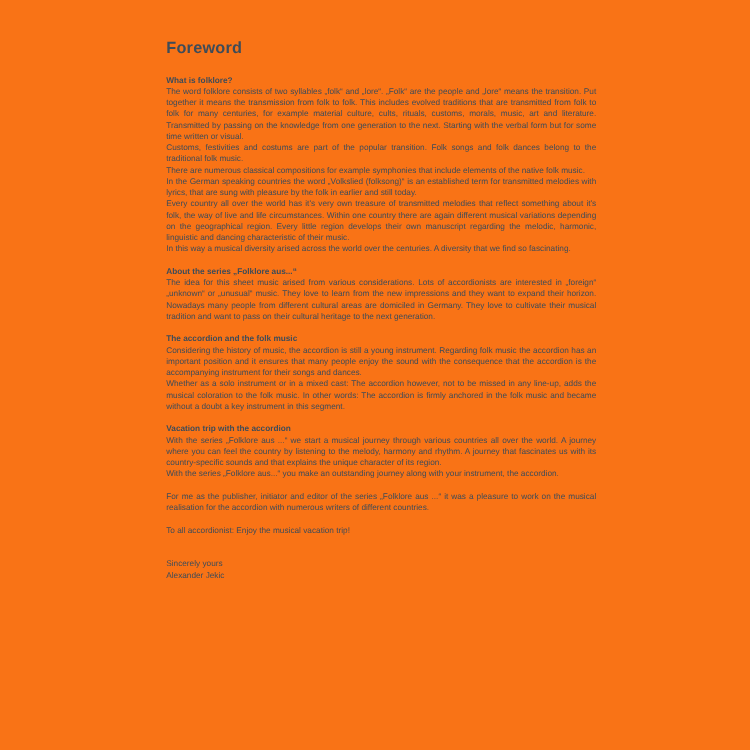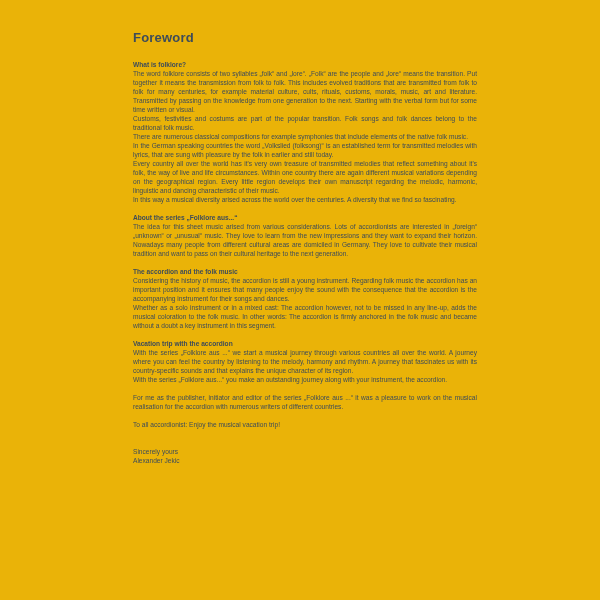--- a/index.html
+++ b/index.html
@@ -49,21 +49,21 @@
   .signature p {
     text-align: left;
   }
   section {
     display: block;
   }
 </style>
 </head>
 <body>
 
-<div class="page" style="background: #eab308;">
+<div class="page" style="background: #f97316;">
   <div class="content" style="color: rgb(62, 76, 89);">
 
     <h1>Foreword</h1>
 
     <section>
       <h2>What is folklore?</h2>
       <p>The word folklore consists of two syllables „folk“ and „lore“. „Folk“ are the people and „lore“ means the transition. Put together it means the transmission from folk to folk. This includes evolved traditions that are transmitted from folk to folk for many centuries, for example material culture, cults, rituals, customs, morals, music, art and literature. Transmitted by passing on the knowledge from one generation to the next. Starting with the verbal form but for some time written or visual.</p>
       <p>Customs, festivities and costums are part of the popular transition. Folk songs and folk dances belong to the traditional folk music.</p>
       <p>There are numerous classical compositions for example symphonies that include elements of the native folk music.</p>
       <p>In the German speaking countries the word „Volkslied (folksong)“ is an established term for transmitted melodies with lyrics, that are sung with pleasure by the folk in earlier and still today.</p>

